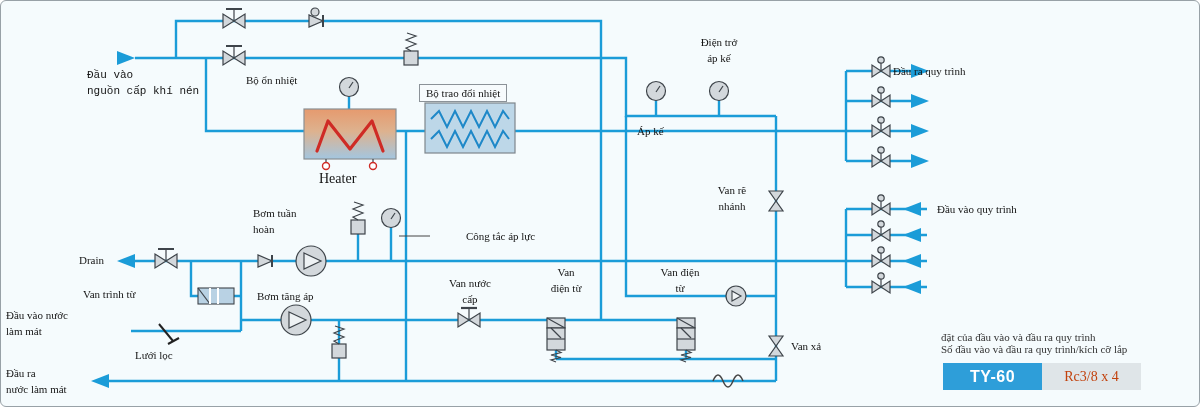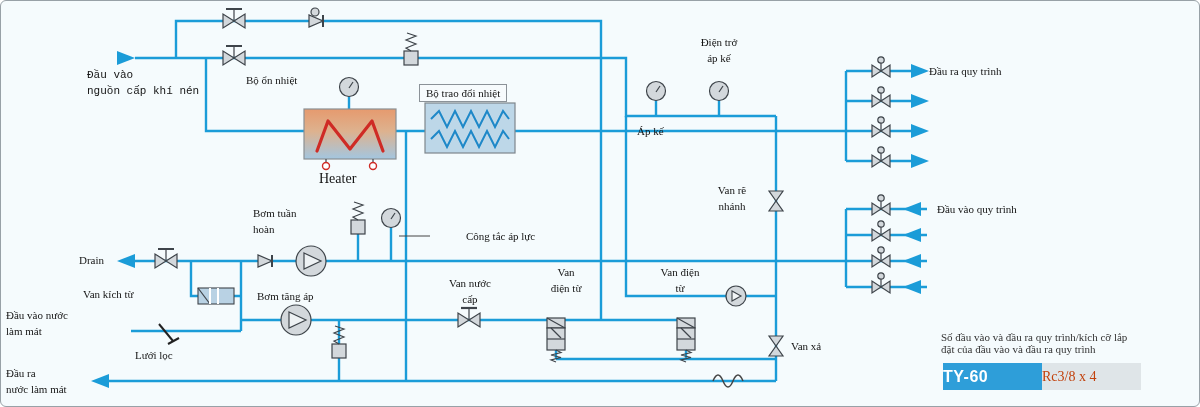--- a/index.html
+++ b/index.html
@@ -7,21 +7,21 @@
   .stage { position:relative; width:1200px; height:407px; background:#f5fbfd;
            border:1px solid #98a1a7; border-radius:6px; overflow:hidden; }
   .stage svg { position:absolute; left:0; top:0; }
   .lbl { position:absolute; font-size:11px; color:#141414; line-height:16px; }
   .lbl .ln { display:block; white-space:nowrap; }
   .center { text-align:center; }
   .heater-lbl { font-weight:normal; font-size:14px; }
   .boxed { border:1px solid #8b9298; background:#f7fbfd; padding:0 6px; }
   .note { position:absolute; font-size:11px; line-height:12px; color:#333; }
   .note .ln { display:block; white-space:nowrap; }
-  .badge { position:absolute; display:flex; align-items:center; }
+  .badge { position:absolute; display:flex; align-items:center; justify-content:center; }
   .badge-model { background:#2e9ed9; color:#ffffff; font-family:"Liberation Sans","DejaVu Sans",sans-serif;
                  font-weight:bold; font-size:16px; letter-spacing:0.5px; }
   .badge-size { background:#dfe5e8; color:#c2410c; font-size:14px; }
   
   .pipe { stroke:#1b9cd8; stroke-width:2.4; fill:none; }
   .comp { fill:#d3d8dc; stroke:#3e444a; stroke-width:1.2; }
   .csl  { stroke:#3e444a; stroke-width:1.2; fill:none; }
   .arr  { fill:#1b9cd8; }
 </style>
 </head>
@@ -225,21 +225,21 @@
 
   <div class="lbl center" style="left:684px; top:33px; width:68px;">
     <span class="ln">Điện trở</span>
     <span class="ln">áp kế</span>
   </div>
 
   <div class="lbl" style="left:636px; top:122px;">
     <span class="ln">Áp kế</span>
   </div>
 
-  <div class="lbl" style="left:928px; top:62px;">
+  <div class="lbl" style="left:892px; top:62px;">
     <span class="ln">Đầu ra quy trình</span>
   </div>
 
   <div class="lbl" style="left:936px; top:200px;">
     <span class="ln">Đầu vào quy trình</span>
   </div>
 
   <div class="lbl center" style="left:700px; top:181px; width:62px;">
     <span class="ln">Van rẽ</span>
     <span class="ln">nhánh</span>
@@ -252,21 +252,21 @@
 
   <div class="lbl" style="left:433px; top:227px;margin-left:32px;">
     <span class="ln">Công tắc áp lực</span>
   </div>
 
   <div class="lbl" style="left:78px; top:251px;">
     <span class="ln">Drain</span>
   </div>
 
   <div class="lbl" style="left:82px; top:285px;">
-    <span class="ln">Van kích từ</span>
+    <span class="ln">Van trình từ</span>
   </div>
 
   <div class="lbl" style="left:256px; top:287px;">
     <span class="ln">Bơm tăng áp</span>
   </div>
 
   <div class="lbl" style="left:5px; top:306px;">
     <span class="ln">Đầu vào nước</span>
     <span class="ln">làm mát</span>
   </div>
@@ -293,22 +293,22 @@
   <div class="lbl" style="left:790px; top:337px;">
     <span class="ln">Van xả</span>
   </div>
 
   <div class="lbl" style="left:5px; top:364px;">
     <span class="ln">Đầu ra</span>
     <span class="ln">nước làm mát</span>
   </div>
 
   <div class="note" style="left:940px; top:330px;">
+    <span class="ln">đặt của đầu vào và đầu ra quy trình</span>
     <span class="ln">Số đầu vào và đầu ra quy trình/kích cỡ lắp</span>
-    <span class="ln">đặt của đầu vào và đầu ra quy trình</span>
   </div>
 
   <div class="badge badge-model" style="left:942px; top:362px; width:99px; height:27px;">
     <span>TY-60</span>
   </div>
   <div class="badge badge-size" style="left:1041px; top:362px; width:99px; height:27px;">
     <span>Rc3/8 x 4</span>
   </div>
 
 </div>

